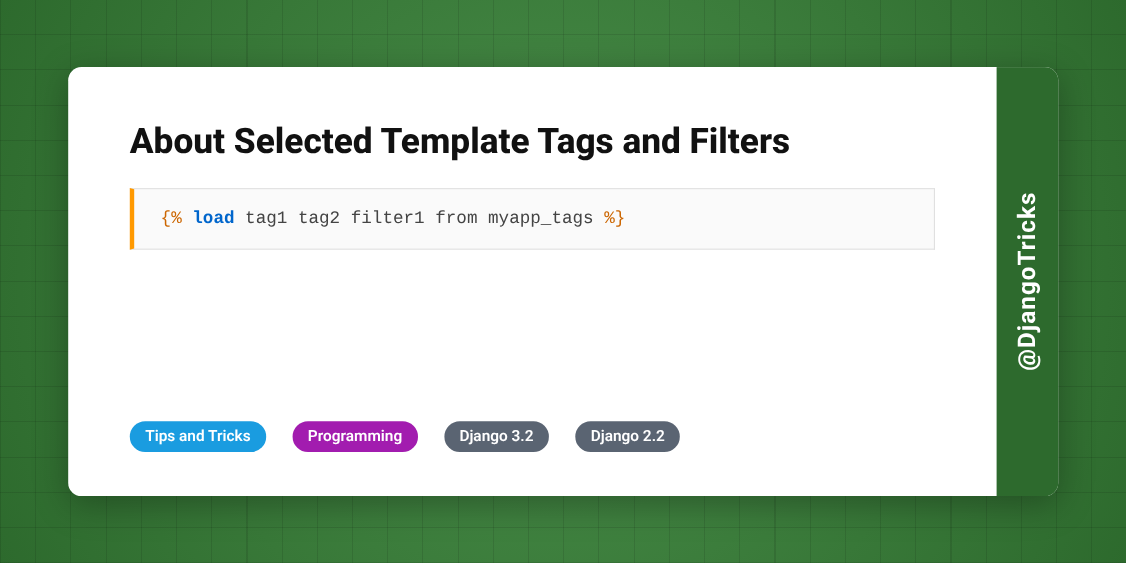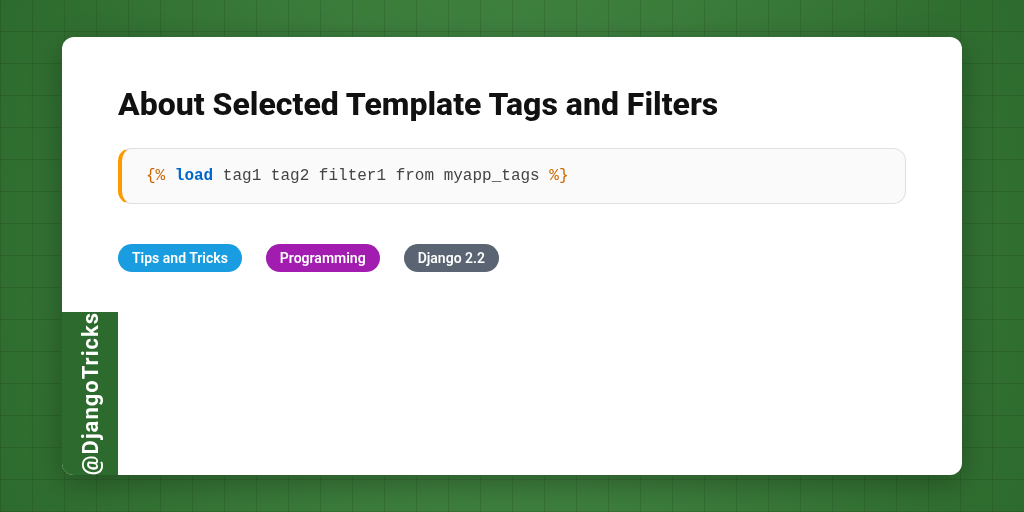--- a/index.html
+++ b/index.html
@@ -61,21 +61,20 @@
     .card-wrapper {
       position: relative;
       display: flex;
       align-items: stretch;
       width: 900px;
       background: white;
       border-radius: 12px;
       box-shadow: 0 8px 32px rgba(0,0,0,0.3);
       overflow: hidden;
       min-height: 390px;
-      flex-direction: column;
     }
 
     .card-main {
       flex: 1;
       padding: 48px 56px 40px 56px;
       display: flex;
       flex-direction: column;
       gap: 0;
     }
 
@@ -112,21 +111,21 @@
       color: #222;
       line-height: 1.6;
       margin-bottom: 28px;
     }
 
     .code-block {
       border-left: 4px solid #f90;
       background: #fafafa;
       border: 1px solid #e0e0e0;
       border-left: 4px solid #f90;
-      border-radius: 13px;
+      border-radius: 0;
       padding: 18px 24px;
       font-family: 'Courier New', Courier, monospace;
       font-size: 16px;
       color: #444;
       margin-bottom: 40px;
     }
 
     .code-keyword {
       color: #0066cc;
       font-weight: bold;
@@ -179,20 +178,21 @@
       <span class="code-tag">{%</span>
       <span> </span>
       <span class="code-keyword">load</span>
       <span> tag1 tag2 filter1 from myapp_tags </span>
       <span class="code-tag">%}</span>
     </div>
 
     <div class="tags-row">
     <span class="tag tag-blue">Tips and Tricks</span>
         <span class="tag tag-dark-blue">Programming</span>
+        <span class="tag tag-gray">Django 3.2</span>
         <span class="tag tag-gray">Django 2.2</span>
       </div>
 
   </div>
 
   <div class="card-sidebar">
     <span class="sidebar-text">@DjangoTricks</span>
   </div>
 </div>
 

